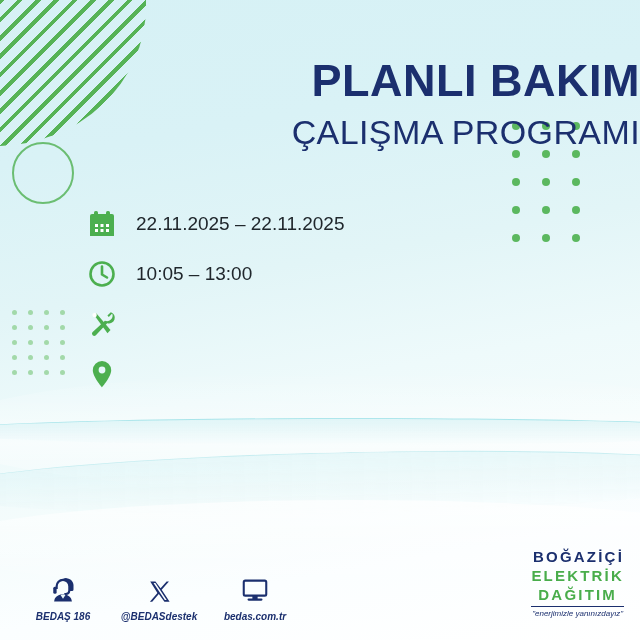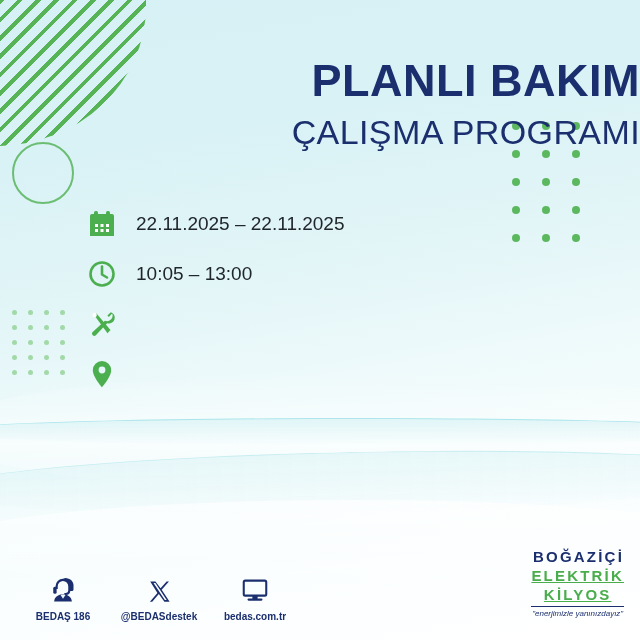--- a/index.html
+++ b/index.html
@@ -178,20 +178,21 @@
   .info-row.address .info-text { font-size: 18px; }
 
   
   .footer {
     position: absolute;
     left: 26px;
     bottom: 18px;
     display: flex;
     align-items: flex-start;
     gap: 22px;
+    font-style: italic;
   }
   .footer-item {
     display: flex;
     flex-direction: column;
     align-items: center;
     width: 74px;
   }
   .footer-icon {
     height: 34px;
     display: flex;
@@ -214,21 +215,21 @@
     line-height: 1;
   }
   .logo-line {
     font-size: 15px;
     font-weight: bold;
     letter-spacing: 2.2px;
     margin-bottom: 4px;
     white-space: nowrap;
   }
   .logo-1 { color: #1b2f6e; text-align: right; }
-  .logo-2, .logo-3 { color: #49ad4b; text-decoration: underline; }
+  .logo-2, .logo-3 { color: #49ad4b; }
   .logo-rule {
     height: 1px;
     background: #1b2f6e;
     margin: 3px 0 3px 0;
   }
   .logo-tag {
     font-size: 8px;
     font-style: italic;
     color: #1b2f6e;
     white-space: nowrap;
@@ -384,18 +385,18 @@
         </svg>
       </span>
       <span class="footer-label">bedas.com.tr</span>
     </div>
 
   </div>
 
   <div class="logo">
     <div class="logo-line logo-1">BOĞAZİÇİ</div>
     <div class="logo-line logo-2">ELEKTRİK</div>
-    <div class="logo-line logo-3">KİLYOS</div>
+    <div class="logo-line logo-3">DAĞITIM</div>
     <div class="logo-rule"></div>
     <div class="logo-tag">"enerjimizle yanınızdayız"</div>
   </div>
 
 </div>
 
 </body></html>

